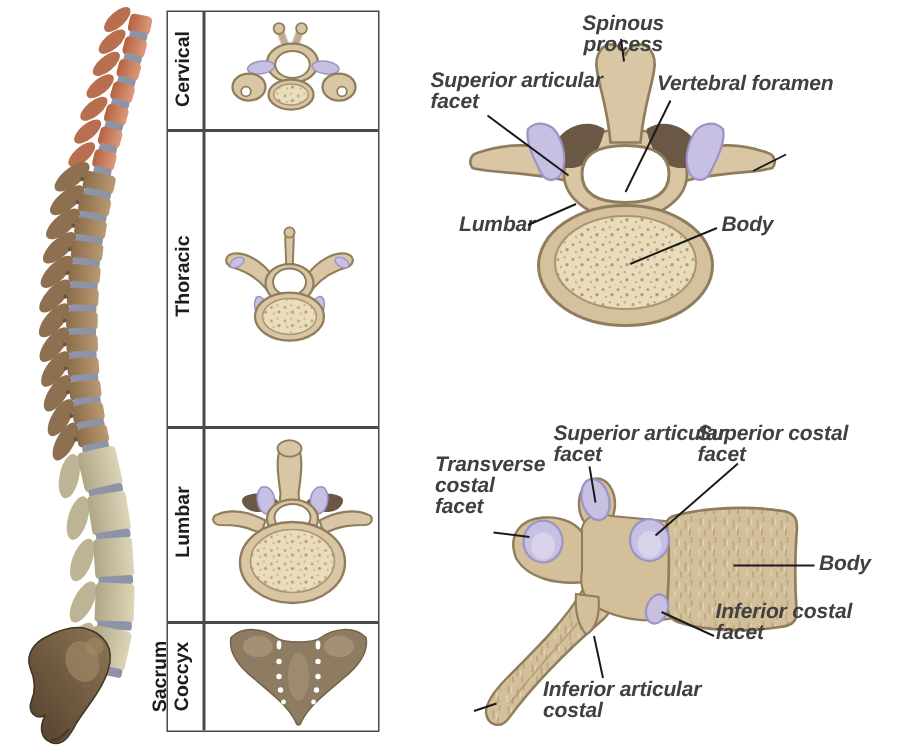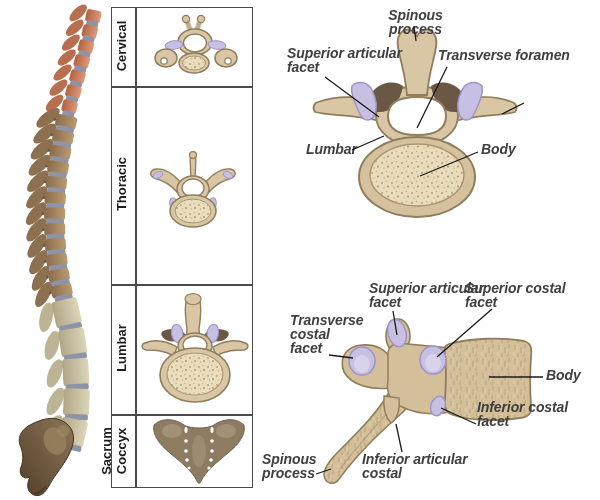--- a/index.html
+++ b/index.html
@@ -319,21 +319,21 @@
 
     <path d="M 98 116 C 98 103, 109 97, 127 97 C 145 97, 156 103, 156 116 C 156 129, 146 135, 127 135 C 108 135, 98 129, 98 116 Z" fill="#fff" stroke="#8f7d5c" stroke-width="2"></path>
 
     <ellipse cx="127" cy="177" rx="58" ry="40" fill="#d5c19e" stroke="#8f7d5c" stroke-width="2"></ellipse>
     <ellipse cx="127" cy="175" rx="47" ry="31" fill="url(#spkS)" stroke="#ab9671" stroke-width="1.4"></ellipse>
   </svg>
 
   <div class="lbl" style="left:363px;top:8px;width:105px;text-align:center">Spinous process</div>
   <div class="lbl" style="left:287px;top:46px">Superior articular
 facet</div>
-  <div class="lbl" style="left:438px;top:48px">Transverse foramen</div>
+  <div class="lbl" style="left:438px;top:48px">Vertebral foramen</div>
   <div class="lbl" style="left:306px;top:142px">Lumbar</div>
   <div class="lbl" style="left:481px;top:142px">Body</div>
 
   <svg class="abs" style="left:240px;top:260px" width="360" height="240" viewBox="0 0 360 240">
     <defs>
       <pattern id="stkB" width="16" height="14" patternUnits="userSpaceOnUse">
         <rect width="16" height="14" fill="#d3bf9a"></rect>
         <path d="M3,1 l0,5 M9,3 l0,6 M13,0 l0,4 M6,9 l0,4 M12,8 l0,5" stroke="#bca77e" stroke-width="1.2" fill="none"></path>
         <path d="M5,2 l0,4 M11,5 l0,5 M2,8 l0,4" stroke="#e2d2ae" stroke-width="1" fill="none"></path>
       </pattern>
@@ -357,30 +357,28 @@
     <ellipse cx="157" cy="73" rx="9" ry="14" fill="#c7c0e2" stroke="#9d93c6" stroke-width="1.5" transform="rotate(-15 157 73)"></ellipse>
     <ellipse cx="193" cy="100" rx="13" ry="14" fill="#c7c0e2" stroke="#9d93c6" stroke-width="1.5"></ellipse>
     <ellipse cx="193" cy="103" rx="8" ry="9" fill="#d9d4ec" opacity="0.9"></ellipse>
     <ellipse cx="198" cy="146" rx="7" ry="10" fill="#c7c0e2" stroke="#9d93c6" stroke-width="1.4" transform="rotate(20 198 146)"></ellipse>
   </svg>
 
   <div class="lbl" style="left:369px;top:281px">Superior articular
 facet</div>
   <div class="lbl" style="left:465px;top:281px">Superior costal
 facet</div>
-  <div class="lbl" style="left:290px;top:313px">Transverse
+  <div class="lbl" style="left:290px;top:302px">Transverse
 costal
 facet</div>
   <div class="lbl" style="left:546px;top:368px">Body</div>
   <div class="lbl" style="left:477px;top:400px">Inferior costal
 facet</div>
   <div class="lbl" style="left:362px;top:452px">Inferior articular
 costal</div>
-  <div class="lbl" style="left:262px;top:452px">Spinous
-process</div>
 
   <svg class="abs" style="left:0;top:0;pointer-events:none" width="600" height="500" viewBox="0 0 600 500">
     <g stroke="#1a1a1a" stroke-width="1.3">
       <line x1="414" y1="26" x2="416" y2="41"></line>
       <line x1="325" y1="77" x2="379" y2="117"></line>
       <line x1="447" y1="67" x2="417" y2="128"></line>
       <line x1="524" y1="103" x2="502" y2="114"></line>
       <line x1="352" y1="150" x2="384" y2="136"></line>
       <line x1="478" y1="152" x2="420" y2="176"></line>
       <line x1="393" y1="311" x2="397" y2="335"></line>

